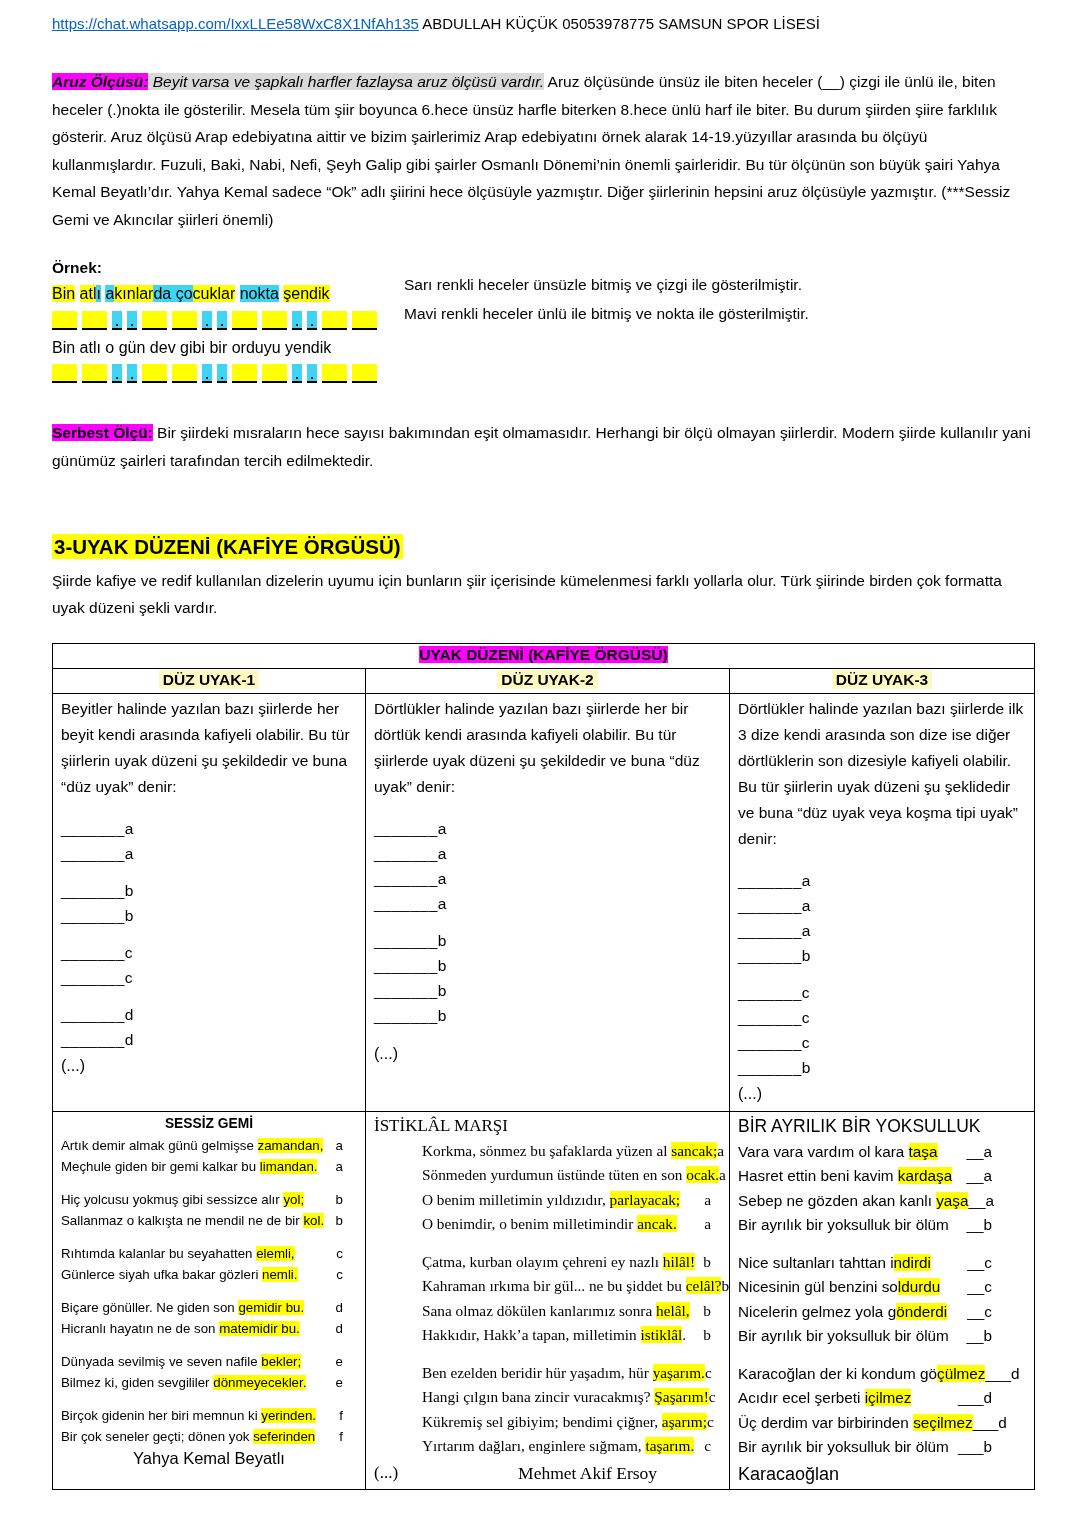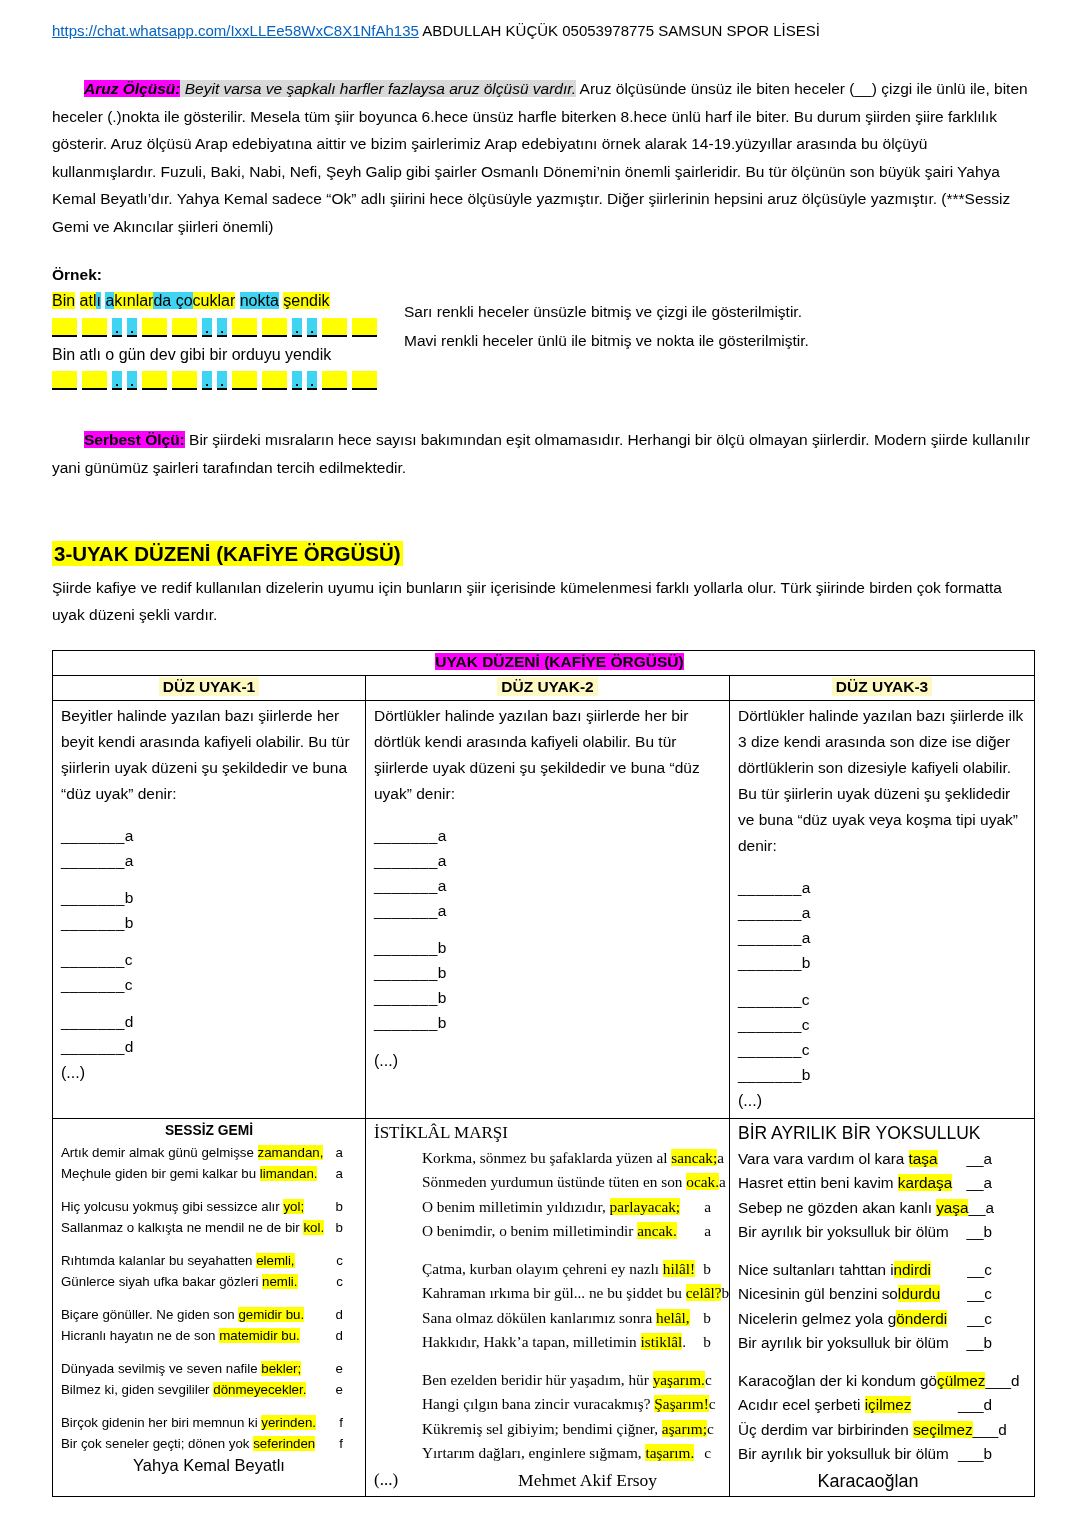--- a/index.html
+++ b/index.html
@@ -1,46 +1,46 @@
 <!DOCTYPE html>
 <html><head>
 <meta charset="utf-8">
 <style>
   * { margin:0; padding:0; box-sizing:border-box; }
   html, body { background:#ffffff; }
   body {
     width:1080px; height:1527px; overflow:hidden;
     font-family:"Liberation Sans", sans-serif; color:#000;
   }
-  .page { padding:22px 46px 0 52px; }
+  .page { padding:15px 46px 0 52px; }
 
   .bold { font-weight:bold; }
   .italic { font-style:italic; }
-  .hl-m { background:#ff00ff;margin-left:32px; }
+  .hl-m { background:#ff00ff; }
   .hl-gray { background:#d9d9d9; }
   .hl-y { background:#ffff00; }
   .hl-c { background:#3fd4f2; }
   .hl-g { background:#fef9c3; }
 
   .header-line { font-size:15px; margin-bottom:36px; }
   a.link { color:#0563c1; text-decoration:underline; cursor:pointer; }
 
   .para { font-size:15.5px; line-height:1.78; }
   .aruz-para { margin-bottom:22px; }
 
   
   .ornek { display:flex; margin-bottom:30px; }
   .ornek-left { width:340px; flex:0 0 auto; }
   .ornek-label { font-size:15.5px; line-height:1.7; }
   .syll-line { font-size:16px; line-height:1.55; white-space:nowrap; }
   .marks-line { margin:4px 0 6px 0; white-space:nowrap; }
   .mk { display:inline-block; height:19px; border-bottom:2.5px solid #000; margin-right:5px; vertical-align:bottom; text-align:center; font-size:13px; font-weight:bold; line-height:22px; }
   .mk-y { width:25px; background:#ffff00; }
   .mk-c { width:10px; background:#3fd4f2; }
-  .ornek-notes { font-size:15.5px; line-height:1.85; margin-top:36px; margin-left:12px; }
+  .ornek-notes { font-size:15.5px; line-height:1.85; margin-top:16px; margin-left:12px; }
 
   .serbest-para { margin-bottom:0; }
 
   h2.section-title { font-size:20.5px; margin:60px 0 8px 0; }
   h2.section-title span { padding:1px 2px; }
   .section-intro { margin-bottom:21px; }
 
   
   table.uyak { border-collapse:collapse; width:982px; table-layout:fixed; }
   table.uyak td { border:1.6px solid #000; vertical-align:top; padding:2px 8px 4px 8px; }
@@ -76,21 +76,21 @@
   .poem-1 .poem-blank { height:13px; }
   .poem-1 .rhyme { padding-right:10px; }
   .poem-1 .poem-footer { display:flex; font-size:17px; margin-top:4px; }
   .poem-1 .poem-footer .author { margin-left:120px; font-size:17.5px; }
 
   .poem-2 { font-size:15.3px; }
   .poem-2 .poem-title { font-size:17.5px; line-height:25px; }
   .poem-2 .poem-line { line-height:24.5px; }
   .poem-2 .poem-blank { height:13px; }
   .poem-2 .rhyme { padding-right:34px; }
-  .poem-2 .poem-footer { text-align:center; font-size:18px; padding-right:28px; margin-top:4px; }
+  .poem-2 .poem-footer { text-align:left; font-size:18px; padding-right:28px; margin-top:4px; }
 </style>
 </head>
 <body>
 
 <div class="page">
 
   <div class="header-line">
     <a class="link">https://chat.whatsapp.com/IxxLLEe58WxC8X1NfAh135</a><span> ABDULLAH KÜÇÜK 05053978775 SAMSUN SPOR LİSESİ</span>
   </div>
 

